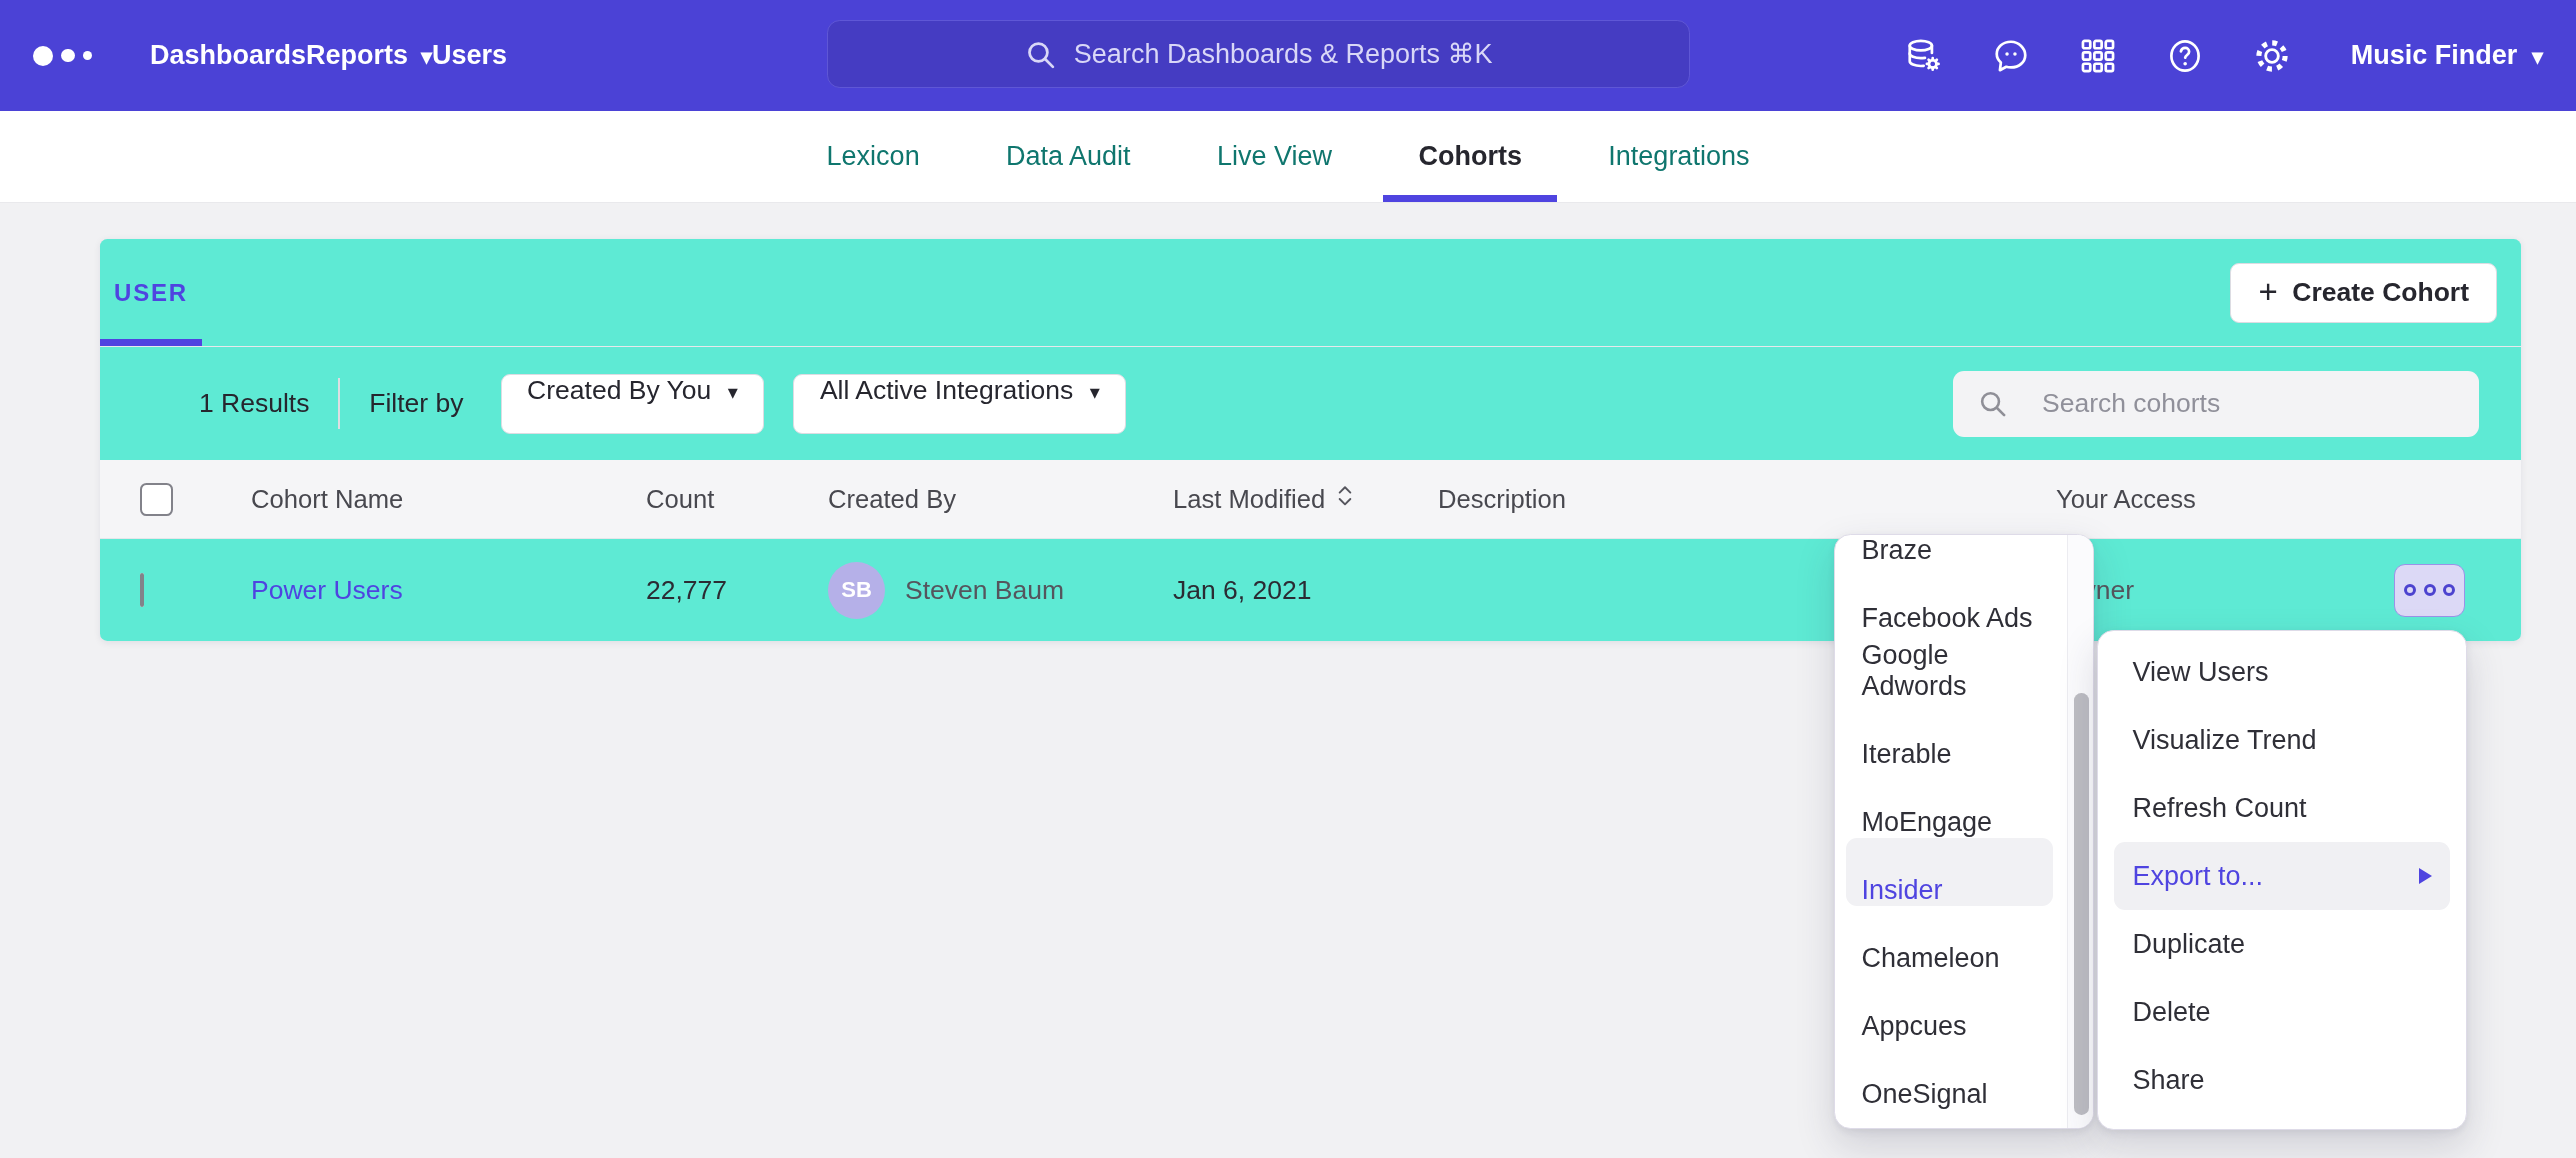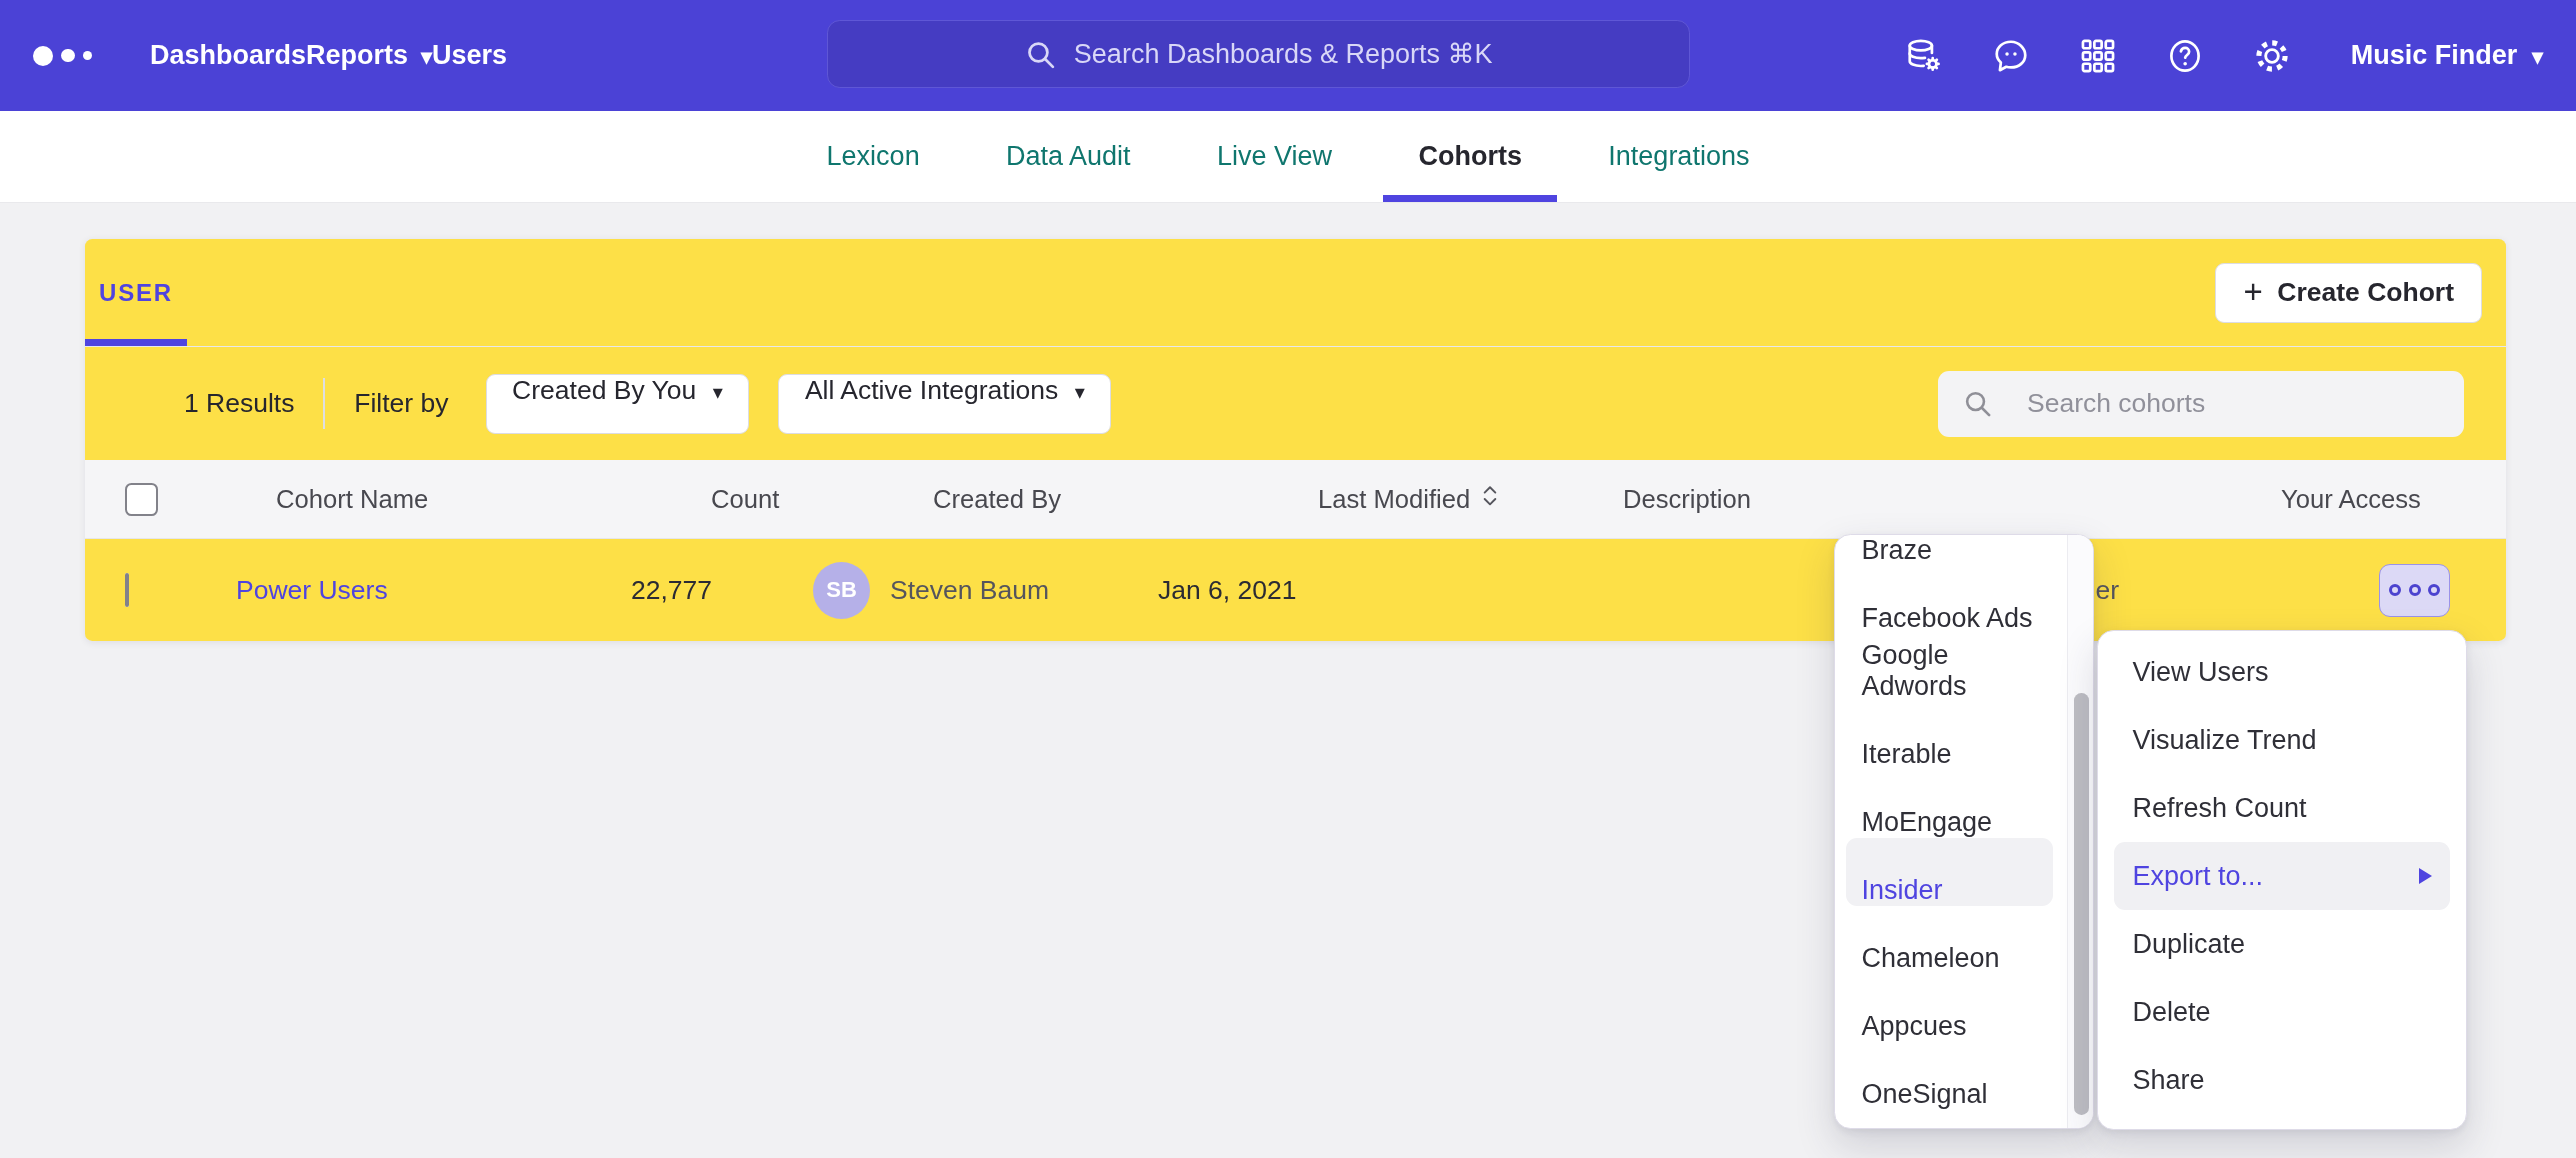--- a/index.html
+++ b/index.html
@@ -44,22 +44,22 @@
     padding: 0 35px; margin: 0 8.2px; font-size: 27px; color: #0f766e;
     display: flex; align-items: center; position: relative; cursor: pointer;
   }
   .tab.active { color: #26262e; font-weight: 700; }
   .tab.active .tab-underline {
     position: absolute; left: 0; right: 0; bottom: 0; height: 7.3px; background: #4f44e0;
   }
 
   
   .card {
-    position: absolute; left: 85px; top: 239px; width: 2421px; height: 402px;
-    background: #fde047; border-radius: 7.3px; box-shadow: 0 1.8px 7.3px rgba(30,30,60,.08);
+    position: absolute; left: 100px; top: 239px; width: 2421px; height: 402px;
+    background: #5eead4; border-radius: 7.3px; box-shadow: 0 1.8px 7.3px rgba(30,30,60,.08);
   }
   .card-header {
     height: 108px; border-bottom: 0.9px solid #e8e8ec; display: flex;
     align-items: center; justify-content: space-between; padding-right: 24px; position: relative;
   }
   .user-tab {
     width: 102px; height: 100%; display: flex; align-items: center; justify-content: center;
     color: #4f44e0; font-weight: 700; font-size: 24px; letter-spacing: 1.8px; position: relative; cursor: pointer;
   }
   .user-tab .tab-underline { position: absolute; left: 0; right: 0; bottom: 0; height: 7.3px; background: #4f44e0; }
@@ -84,21 +84,21 @@
   .spacer { flex: 1; }
   .cohort-search {
     width: 526px; height: 66px; background: #f3f3f5; border-radius: 11px;
     display: flex; align-items: center; gap: 34px; padding: 0 24px;
   }
   .cohort-search svg { width: 31px; height: 31px; color: #8f8f97; }
   .cohort-search .ph { font-size: 26.5px; color: #90909a; }
 
   
   .tgrid { display: grid; grid-template-columns: 111px 395px 182px 345px 265px 618px 322px 1fr; padding: 0 40px; align-items: center; }
-  .thead { height: 79px; background: #f5f5f7; border-bottom: 0.9px solid #e6e6ea; color: #48484f; font-size: 25.6px; gap: 40px; }
+  .thead { height: 79px; background: #f5f5f7; border-bottom: 0.9px solid #e6e6ea; color: #48484f; font-size: 25.6px; }
   .th { display: flex; align-items: center; gap: 11px; }
   .trow { height: 102px; font-size: 26.5px; }
   .checkbox { width: 33px; height: 33px; border: 2.7px solid #82828a; border-radius: 6.4px; background: #fff; cursor: pointer; }
   .link { color: #4f44e0; cursor: pointer; }
   .created-by { display: flex; align-items: center; gap: 20px; }
   .avatar {
     width: 57px; height: 57px; border-radius: 50%; background: #b5b0e8; color: #fff;
     display: flex; align-items: center; justify-content: center; font-size: 22px; font-weight: 700;
   }
   .muted { color: #55555d; }

